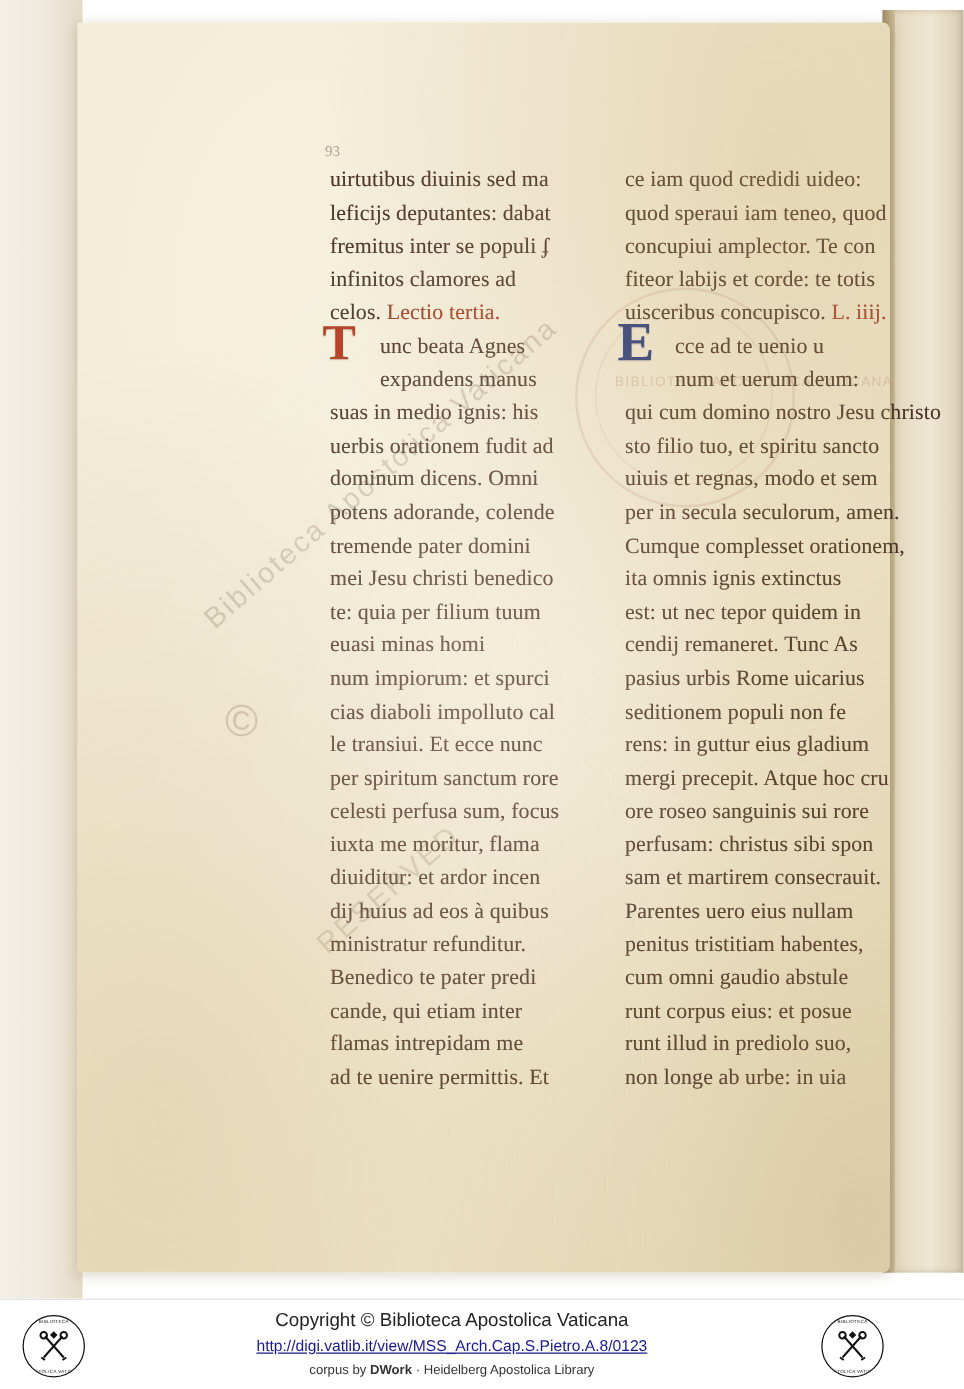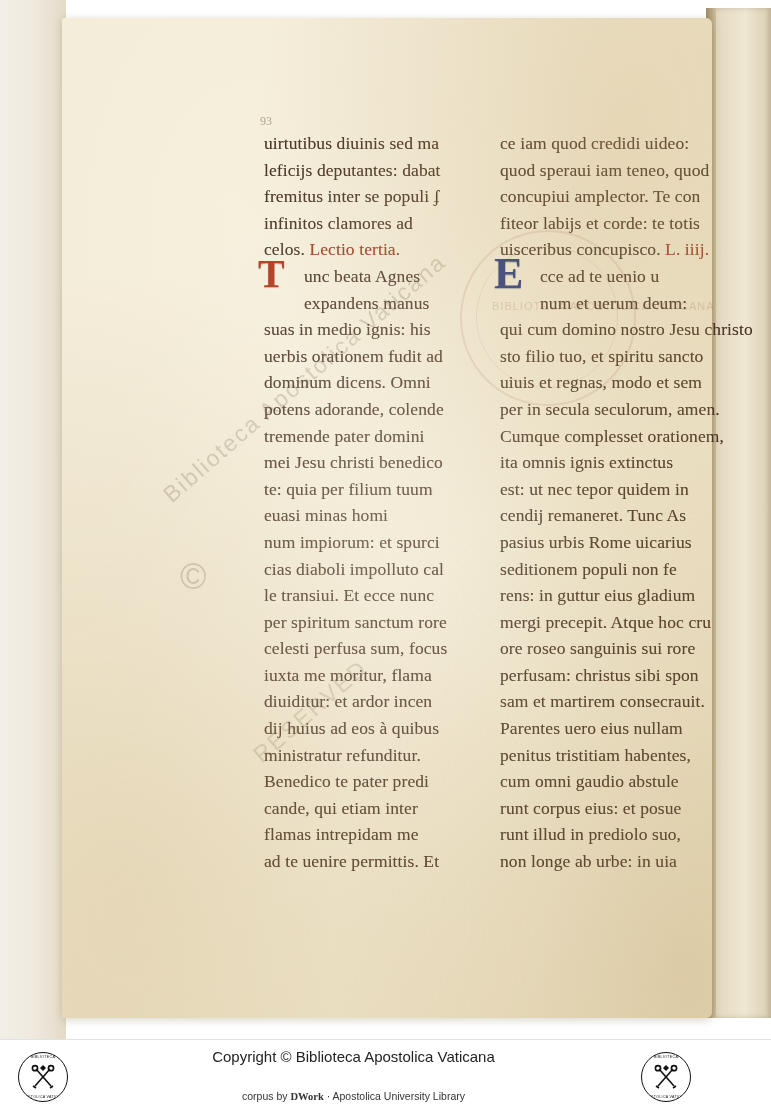--- a/index.html
+++ b/index.html
@@ -214,20 +214,21 @@
     top: 1039px;
     width: 771px;
     height: 72px;
     background: #ffffff;
     border-top: 1px solid #e2e2e2;
   }
   #footer-inner {
     position: relative;
     width: 707px;
     height: 72px;
+    padding-left: 16px;
   }
   .footer-line {
     text-align: center;
     font-family: "Liberation Sans", sans-serif;
     color: #232323;
   }
   #footer-copy {
     position: absolute;
     left: 0; right: 0; top: 8px;
     font-size: 15px;
@@ -238,21 +239,21 @@
     font-size: 12.5px;
     color: #1a1a8c;
     text-decoration: underline;
   }
   #footer-powered {
     position: absolute;
     left: 0; right: 0; top: 50px;
     font-size: 10.5px;
     color: #333;
   }
-  #footer-powered b { font-weight: bold; font-family: Liberation Serif, serif; }
+  #footer-powered b { font-weight: bold; }
 
   .footer-logo {
     position: absolute;
     top: 12px;
     width: 48px;
     height: 48px;
   }
   #logo-left  { left: 18px; }
   #logo-right { right: 18px; }
 
@@ -402,23 +403,24 @@
             <path d="M5 23 l3 2 M25 23 l-3 2"></path>
           </g>
           <path d="M15 2 l3 3 -3 3 -3 -3 z" fill="#111"></path>
         </svg>
         <div class="ring-text-b">APOSTOLICA VATICANA</div>
       </div>
     </div>
 
     <div class="footer-line" id="footer-copy">Copyright © Biblioteca Apostolica Vaticana</div>
 
+    <div class="footer-line" id="footer-url">http://digi.vatlib.it/view/MSS_Arch.Cap.S.Pietro.A.8/0123</div>
 
     <div class="footer-line" id="footer-powered">
-      <span>corpus by </span><b>DWork</b><span> · Apostolica University Library</span>
+      <span>corpus by </span><b>DWork</b><span> · Heidelberg Apostolica Library</span>
     </div>
 
     <div class="footer-logo" id="logo-right">
       <div class="bav-seal">
         <div class="ring-text">BIBLIOTECA</div>
         <svg class="keys" width="30" height="28" viewBox="0 0 30 28">
           <g stroke="#111" stroke-width="1.6" fill="none">
             <line x1="7" y1="23" x2="22" y2="6"></line>
             <line x1="23" y1="23" x2="8" y2="6"></line>
             <circle cx="7" cy="5.2" r="2.6"></circle>

